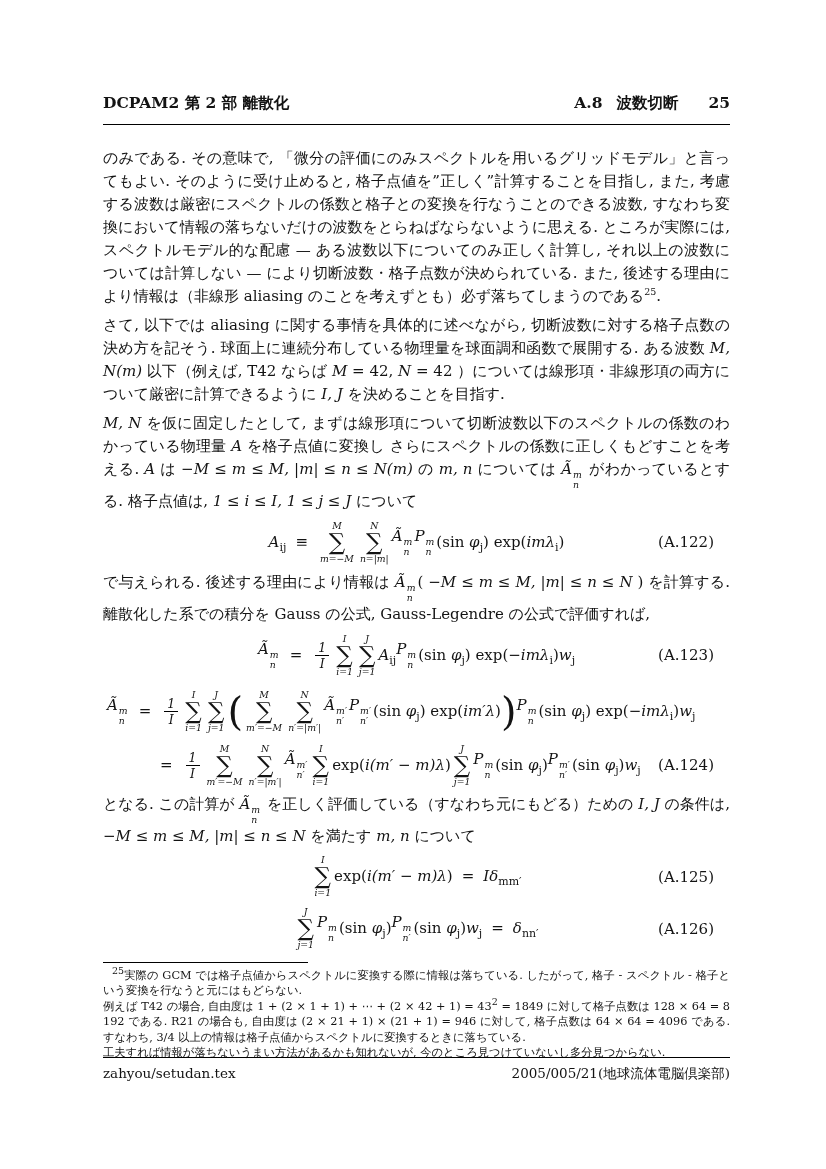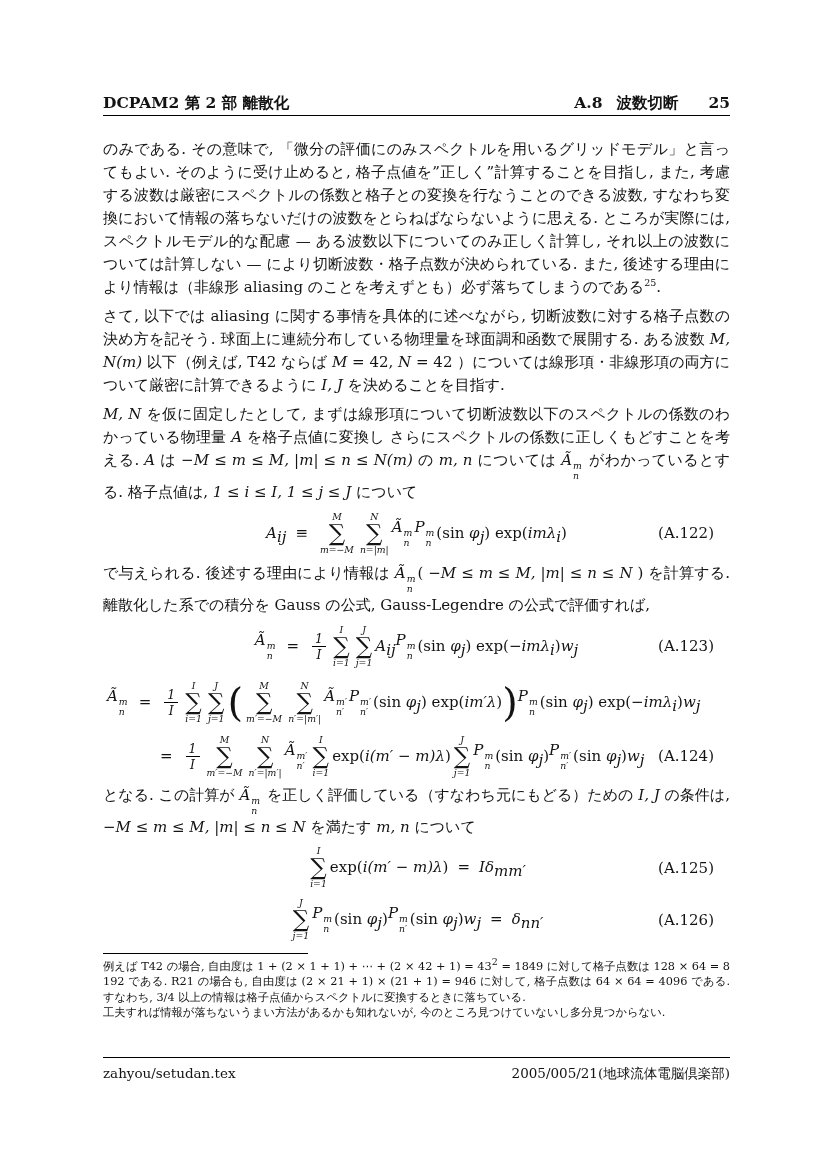--- a/index.html
+++ b/index.html
@@ -4,31 +4,31 @@
 <style>
   html,body{margin:0;padding:0;background:#ffffff;}
   .page{
     position:relative;width:826px;height:1169px;margin:0 auto;background:#fff;
     box-sizing:border-box;padding:93px 96px 0 103px;
     font-family:"DejaVu Serif","Liberation Serif",serif;color:#131313;
     overflow:hidden;
   }
   
   .header{display:flex;justify-content:space-between;align-items:baseline;
-    border-bottom:1.6px solid #000;padding-bottom:1px;font-weight:bold;font-size:15.5px;}
+    border-bottom:1.6px solid #000;padding-bottom:10px;font-weight:bold;font-size:15.5px;}
   .h-right{display:flex;align-items:baseline;}
   .h-secno{margin-right:14px;}
   .h-page{margin-left:30px;}
   
   .body{margin-top:22px;font-size:15px;line-height:23px;text-align:justify;word-break:break-all;}
   .para{margin:0 0 6px 0;}
   .tn{font-style:normal;}
   .ti{font-style:italic;}
   .tsup{font-size:9.5px;line-height:0;}
-  sub.msub{font-size:15px;line-height:0;font-style:italic;}
+  sub.msub{font-size:11px;line-height:0;}
   .ss{display:inline-flex;flex-direction:column;align-items:flex-start;justify-content:center;
       font-size:9.3px;line-height:1.08;font-style:italic;vertical-align:-4px;margin:0 2px 0 1px;}
   
   .eq{position:relative;display:flex;align-items:center;justify-content:center;
       min-height:46px;margin:2px 0 6px;font-size:15px;line-height:1.1;}
   .eq-body{display:inline-flex;align-items:center;white-space:pre;}
   .eq-tag{position:absolute;right:16px;top:50%;transform:translateY(-50%);font-size:15px;}
   .eq-left{justify-content:flex-start;padding-left:4px;min-height:54px;}
   .eq-left2{justify-content:flex-start;padding-left:48px;min-height:42px;}
   .rel{margin:0 9px;}
@@ -106,20 +106,21 @@
       <span class="eq-tag">(A.125)</span>
     </div>
 
     <div class="eq">
       <span class="eq-body"><span class="sum"><span class="sum-top">J</span><span class="sum-sig">∑</span><span class="sum-bot">j=1</span></span><span class="ti-wrap"><span class="ti">P</span><span class="ss"><span class="ss-sup">m</span><span class="ss-sub">n</span></span></span><span class="tn">(sin </span><span class="ti-wrap"><span class="ti">φ</span><sub class="msub">j</sub></span><span class="tn">)</span><span class="ti-wrap"><span class="ti">P</span><span class="ss"><span class="ss-sup">m</span><span class="ss-sub">n′</span></span></span><span class="tn">(sin </span><span class="ti-wrap"><span class="ti">φ</span><sub class="msub">j</sub></span><span class="tn">)</span><span class="ti-wrap"><span class="ti">w</span><sub class="msub">j</sub></span><span class="rel">=</span><span class="ti-wrap"><span class="ti">δ</span><sub class="msub">nn′</sub></span></span>
       <span class="eq-tag">(A.126)</span>
     </div>
 
     <div class="footnote">
       <div class="fn-rule"></div>
+      <p class="fn-line fn-indent"><sup class="tsup">25</sup><span class="tn">実際の GCM では格子点値からスペクトルに変換する際に情報は落ちている. したがって, 格子 - スペクトル - 格子という変換を行なうと元にはもどらない.</span></p>
       <p class="fn-line"><span class="tn">例えば T42 の場合, 自由度は 1 + (2 × 1 + 1) + ⋯ + (2 × 42 + 1) = 43</span><sup class="tsup">2</sup><span class="tn"> = 1849 に対して格子点数は 128 × 64 = 8192 である. R21 の場合も, 自由度は (2 × 21 + 1) × (21 + 1) = 946 に対して, 格子点数は 64 × 64 = 4096 である. すなわち, 3/4 以上の情報は格子点値からスペクトルに変換するときに落ちている.</span></p>
       <p class="fn-line"><span class="tn">工夫すれば情報が落ちないうまい方法があるかも知れないが, 今のところ見つけていないし多分見つからない.</span></p>
     </div>
   </div>
 
   <div class="footer">
     <div class="f-rule"></div>
     <div class="f-row">
       <span>zahyou/setudan.tex</span>
       <span>2005/005/21(地球流体電脳倶楽部)</span>

